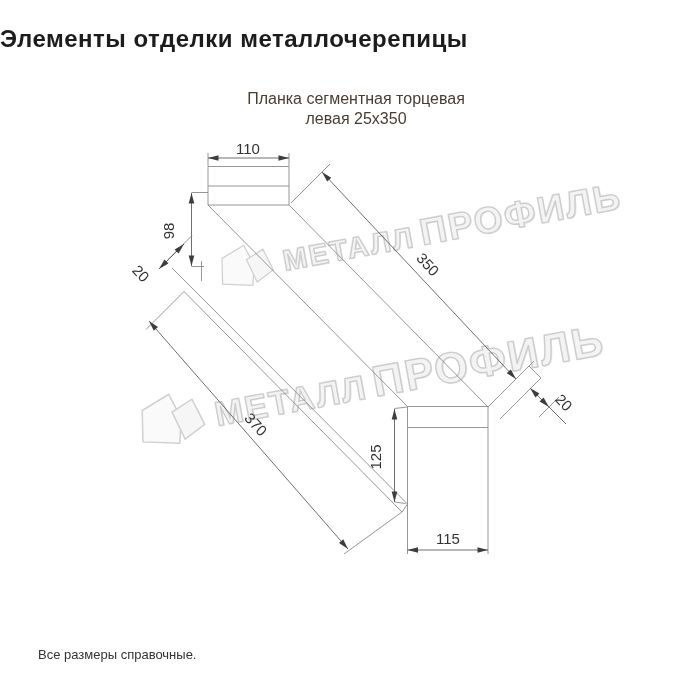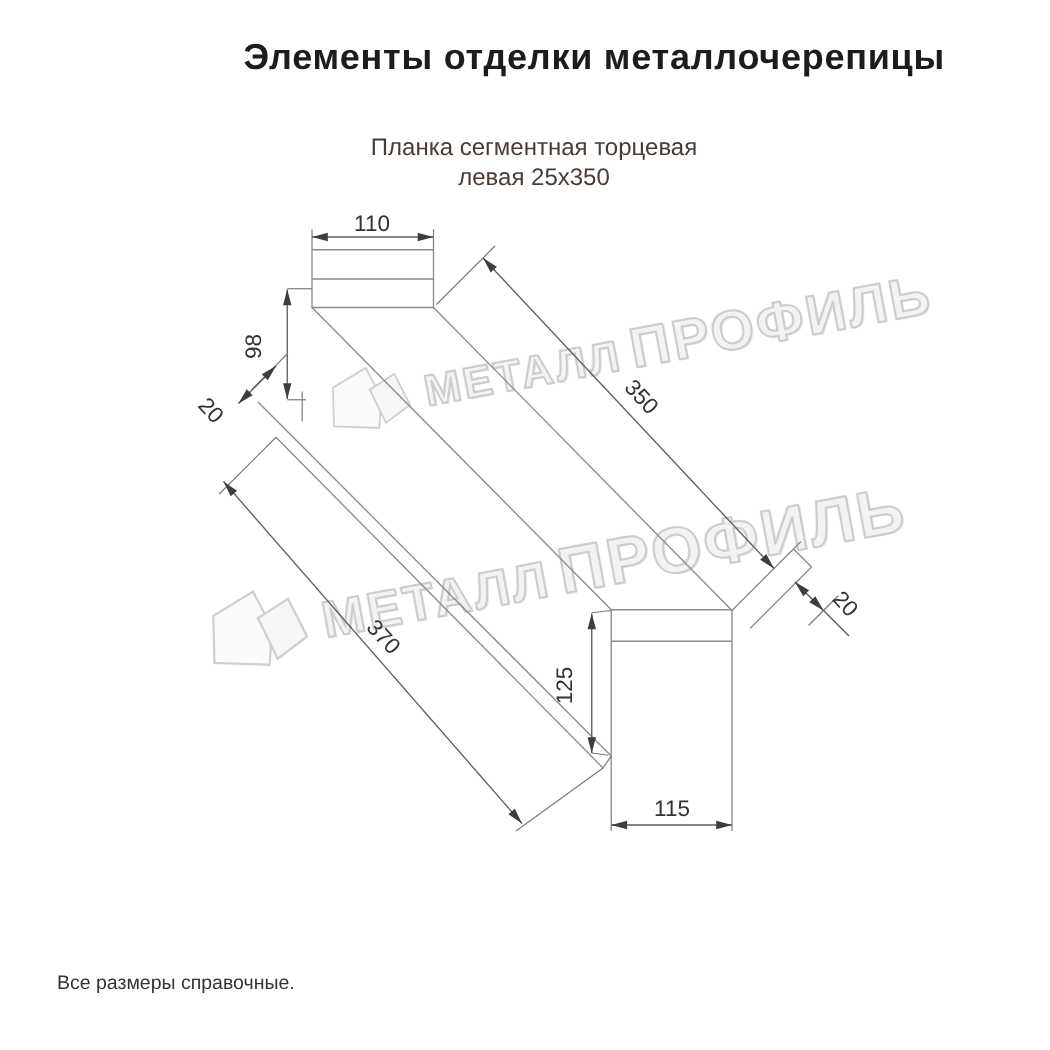--- a/index.html
+++ b/index.html
@@ -1,21 +1,21 @@
 <!DOCTYPE html>
 <html><head>
 <meta charset="utf-8">
 <style>
   html,body{margin:0;padding:0;}
   body{
     width:700px;height:700px;position:relative;overflow:hidden;
     background:#ffffff;font-family:"Liberation Sans", sans-serif;
   }
   .page-title{
-    position:absolute;left:0;top:25px;width:630px;text-align:right;
+    position:absolute;left:0;top:25px;width:630px;text-align:left;
     font-size:24px;font-weight:bold;color:#1c1c1c;letter-spacing:0.5px;
   }
   .product-title{
     position:absolute;left:0;top:89px;width:712px;text-align:center;
     font-size:16px;color:#4a3c35;line-height:20px;
   }
   .drawing-svg{position:absolute;left:0;top:0;}
   .geo{stroke:#8b8b8b;stroke-width:0.9;fill:none;}
   .dim{stroke:#5e5e5e;stroke-width:0.9;fill:none;}
   .ext{stroke:#7a7a7a;stroke-width:0.8;fill:none;}

